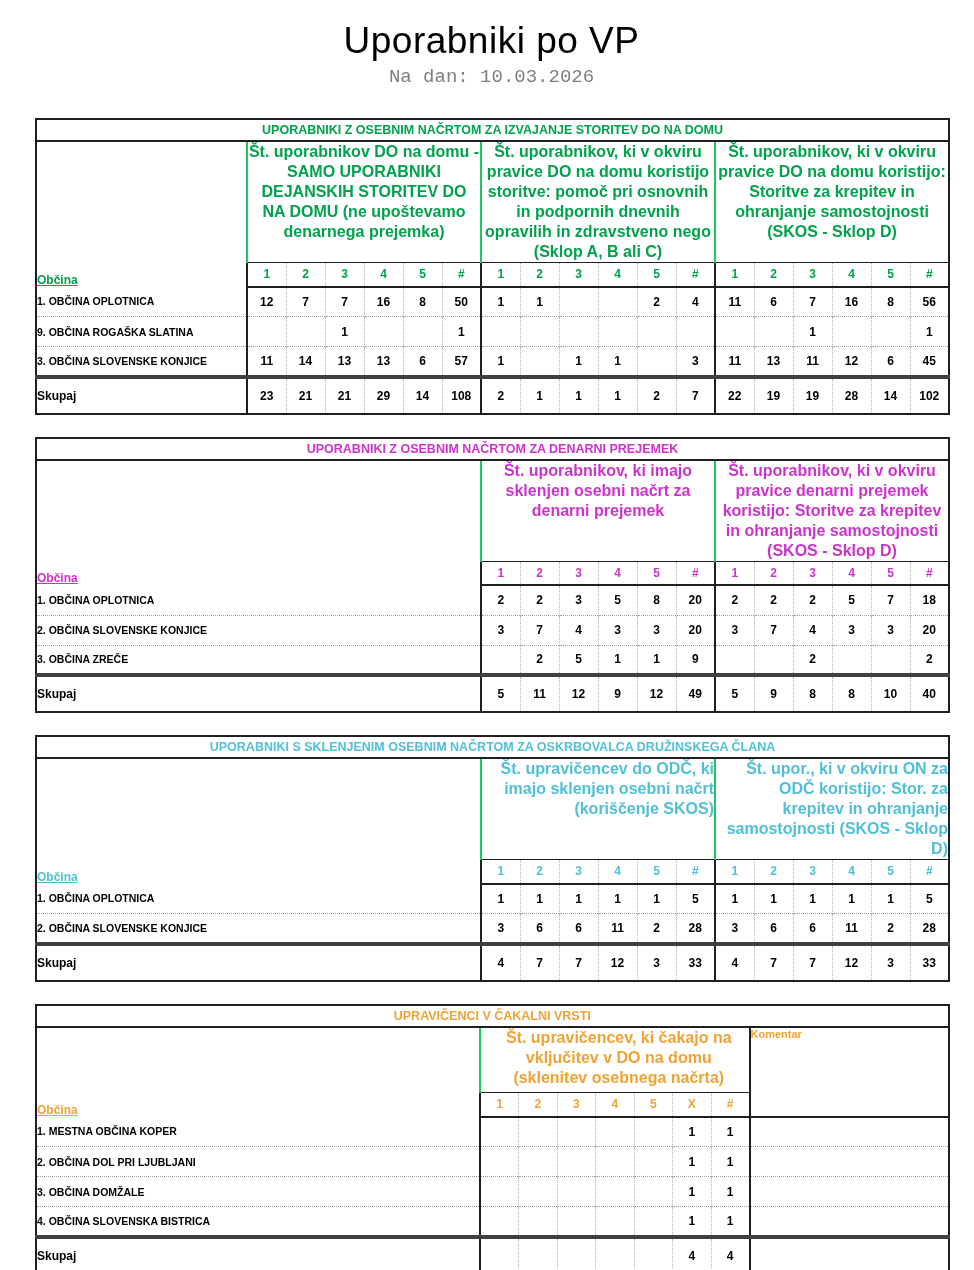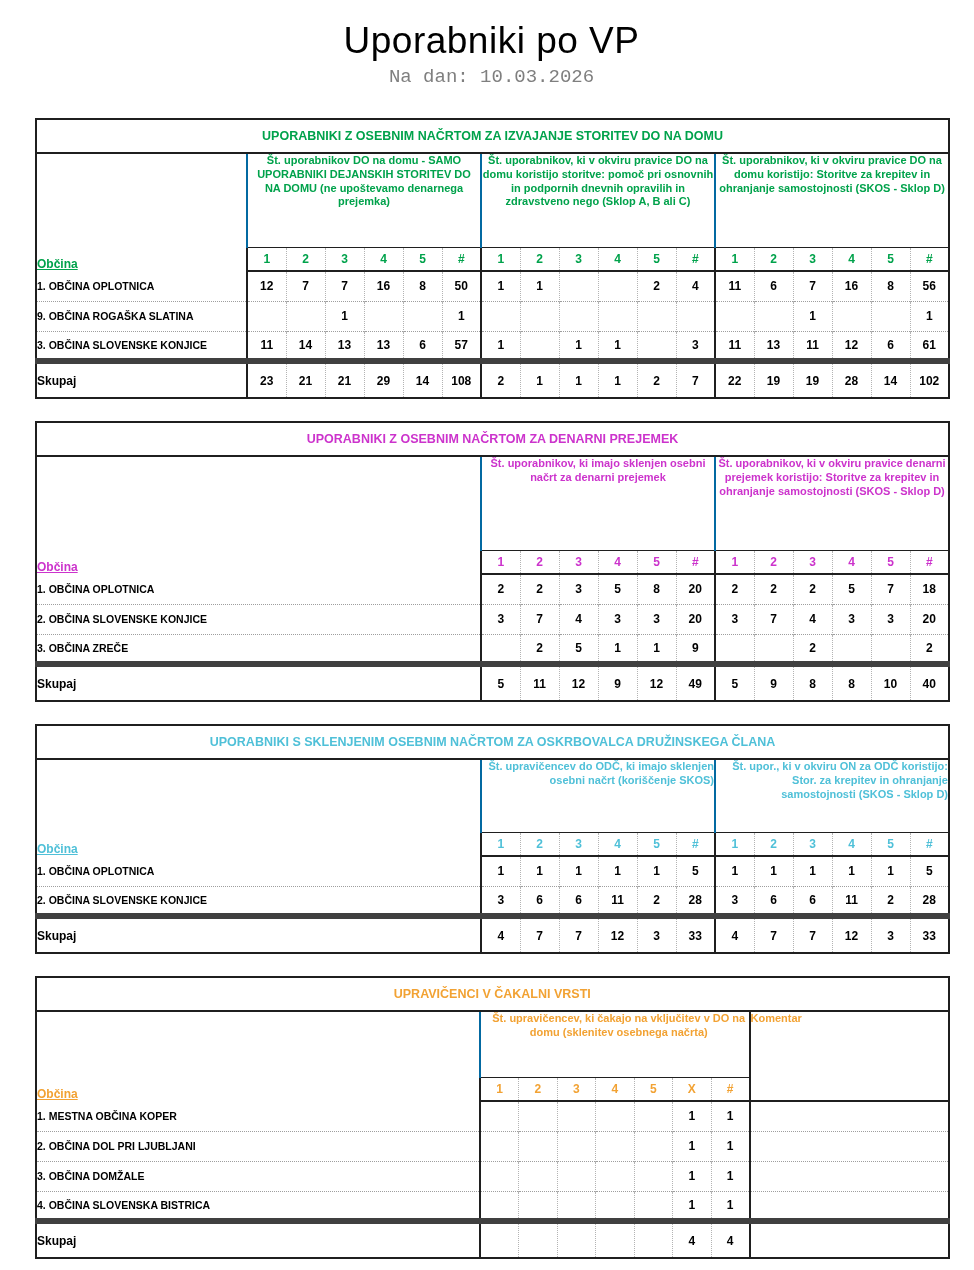--- a/index.html
+++ b/index.html
@@ -29,32 +29,32 @@
   
   .t1 col.c-label { width: 211px; }
   .t1 col.c-num   { width: 39px;  }
   .t2 col.c-label, .t3 col.c-label { width: 445px; }
   .t2 col.c-num, .t3 col.c-num     { width: 39px;  }
   .t4 col.c-label   { width: 444px;  }
   .t4 col.c-num     { width: 38.5px; }
   .t4 col.c-comment { width: 199px;  }
 
   .t-title {
-    height: 34px; text-align: center; vertical-align: middle;
+    height: 22px; text-align: center; vertical-align: middle;
     font-size: 12.5px; color: var(--accent);
     border-bottom: 2px solid #1f1f1f;
   }
   .obcina {
     vertical-align: bottom; text-align: left;
     padding: 0 6px 5px 6px; font-size: 12px; color: var(--accent); text-decoration: underline;
   }
   .grp {
-    color: var(--accent); font-size: 11px; line-height: 1.25;
+    color: var(--accent); font-size: 16px; line-height: 1.25;
     text-align: center; vertical-align: top; padding: 3px 4px;
-    border-left: 2px solid #0369a1;
+    border-left: 2px solid #22c55e;
     border-bottom: 1px solid #1f1f1f;
   }
   .t1 .grp, .t2 .grp { height: 94px; }
   .t3 .grp { height: 73px; text-align: right; }
   .t4 .grp { height: 66px; padding-left: 8px; }
 
   .cmt {
     color: var(--accent); font-size: 11px; 
     vertical-align: top; padding-top: 9px;
     border-left: 2px solid #1f1f1f;
@@ -67,21 +67,21 @@
     border-bottom: 2px solid #1f1f1f;
   }
   td.num:not(.gstart) { border-left: 1px dotted #b3b3b3; }
   td.gstart { border-left: 2px solid #1f1f1f; }
 
   tr.data td { height: 30px; vertical-align: middle; }
   tr.data + tr.data td { border-top: 1px dotted #9e9e9e; }
   td.rlabel { font-size: 10.5px; padding: 0 6px; text-align: left; }
   td.val { text-align: center; font-size: 12px; }
 
-  tr.total td { height: 37px; border-top: 6px solid #404040; vertical-align: middle; margin-top: 28px; }
+  tr.total td { height: 37px; border-top: 4px solid #404040; vertical-align: middle; margin-top: 28px; }
   tr.total td.rlabel { font-size: 12px; }
 
   .rpt-footer {
     width: 913px; display: flex; justify-content: space-between;
     align-items: flex-start; margin-top: 44px; padding-right: 44px;
   }
   .footer-left  { font-size: 11px; font-weight: bold; color: #4a4a4a; margin-top: 10px; }
   .footer-right { font-size: 11px; font-weight: bold; color: #4a4a4a; }
 </style>
 </head>
@@ -198,21 +198,21 @@
             <td class="num val"></td>
             <td class="num val">1</td>
             <td class="num val">1</td>
             <td class="num val"></td>
             <td class="num val">3</td>
             <td class="num val gstart">11</td>
             <td class="num val">13</td>
             <td class="num val">11</td>
             <td class="num val">12</td>
             <td class="num val">6</td>
-            <td class="num val">61</td>
+            <td class="num val">45</td>
           </tr>
           <tr class="total">
             <td class="rlabel">Skupaj</td>
             <td class="num val gstart">23</td>
             <td class="num val">21</td>
             <td class="num val">21</td>
             <td class="num val">29</td>
             <td class="num val">14</td>
             <td class="num val">108</td>
             <td class="num val gstart">2</td>

